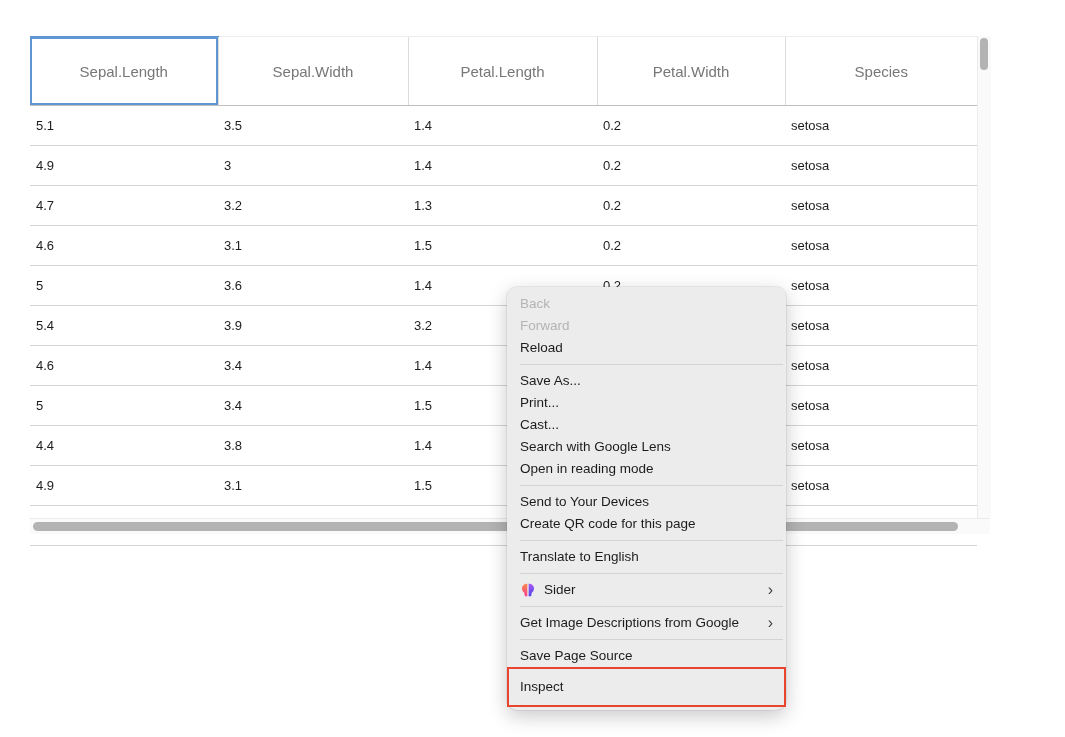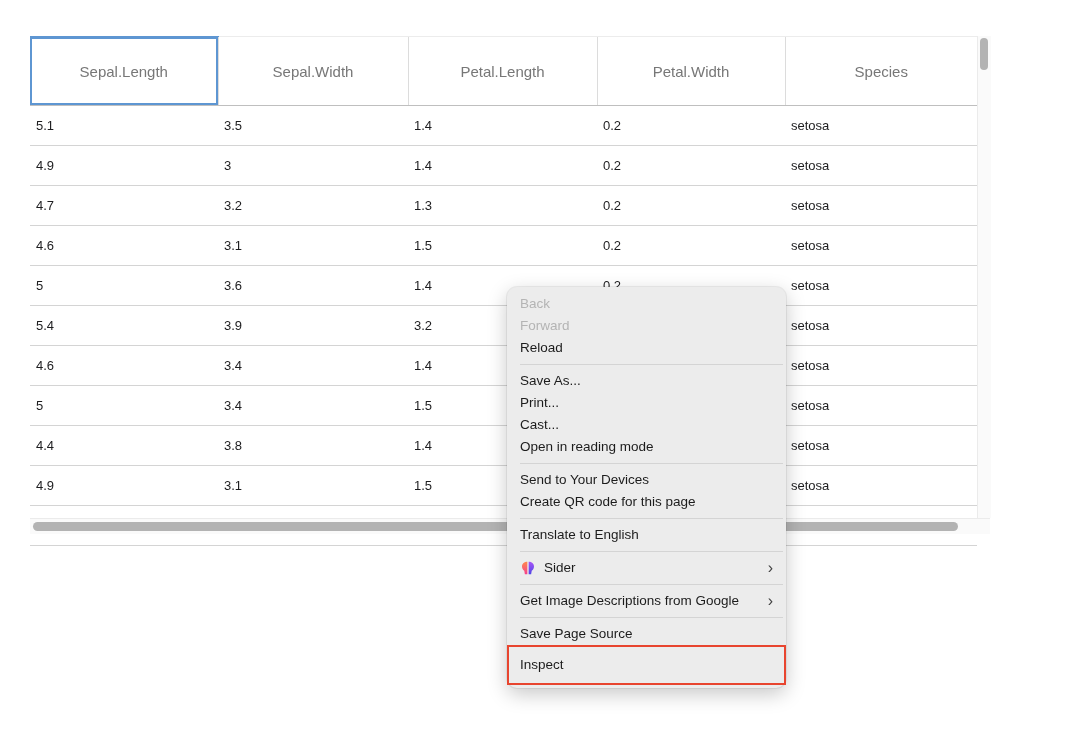--- a/index.html
+++ b/index.html
@@ -170,20 +170,23 @@
     </div>
     <div class="menu-sep"></div>
     <div class="menu-item">
       <span class="menu-label">Save As...</span>
     </div>
     <div class="menu-item">
       <span class="menu-label">Print...</span>
     </div>
     <div class="menu-item">
       <span class="menu-label">Cast...</span>
+    </div>
+    <div class="menu-item">
+      <span class="menu-label">Search with Google Lens</span>
     </div>
     <div class="menu-item">
       <span class="menu-label">Open in reading mode</span>
     </div>
     <div class="menu-sep"></div>
     <div class="menu-item">
       <span class="menu-label">Send to Your Devices</span>
     </div>
     <div class="menu-item">
       <span class="menu-label">Create QR code for this page</span>

